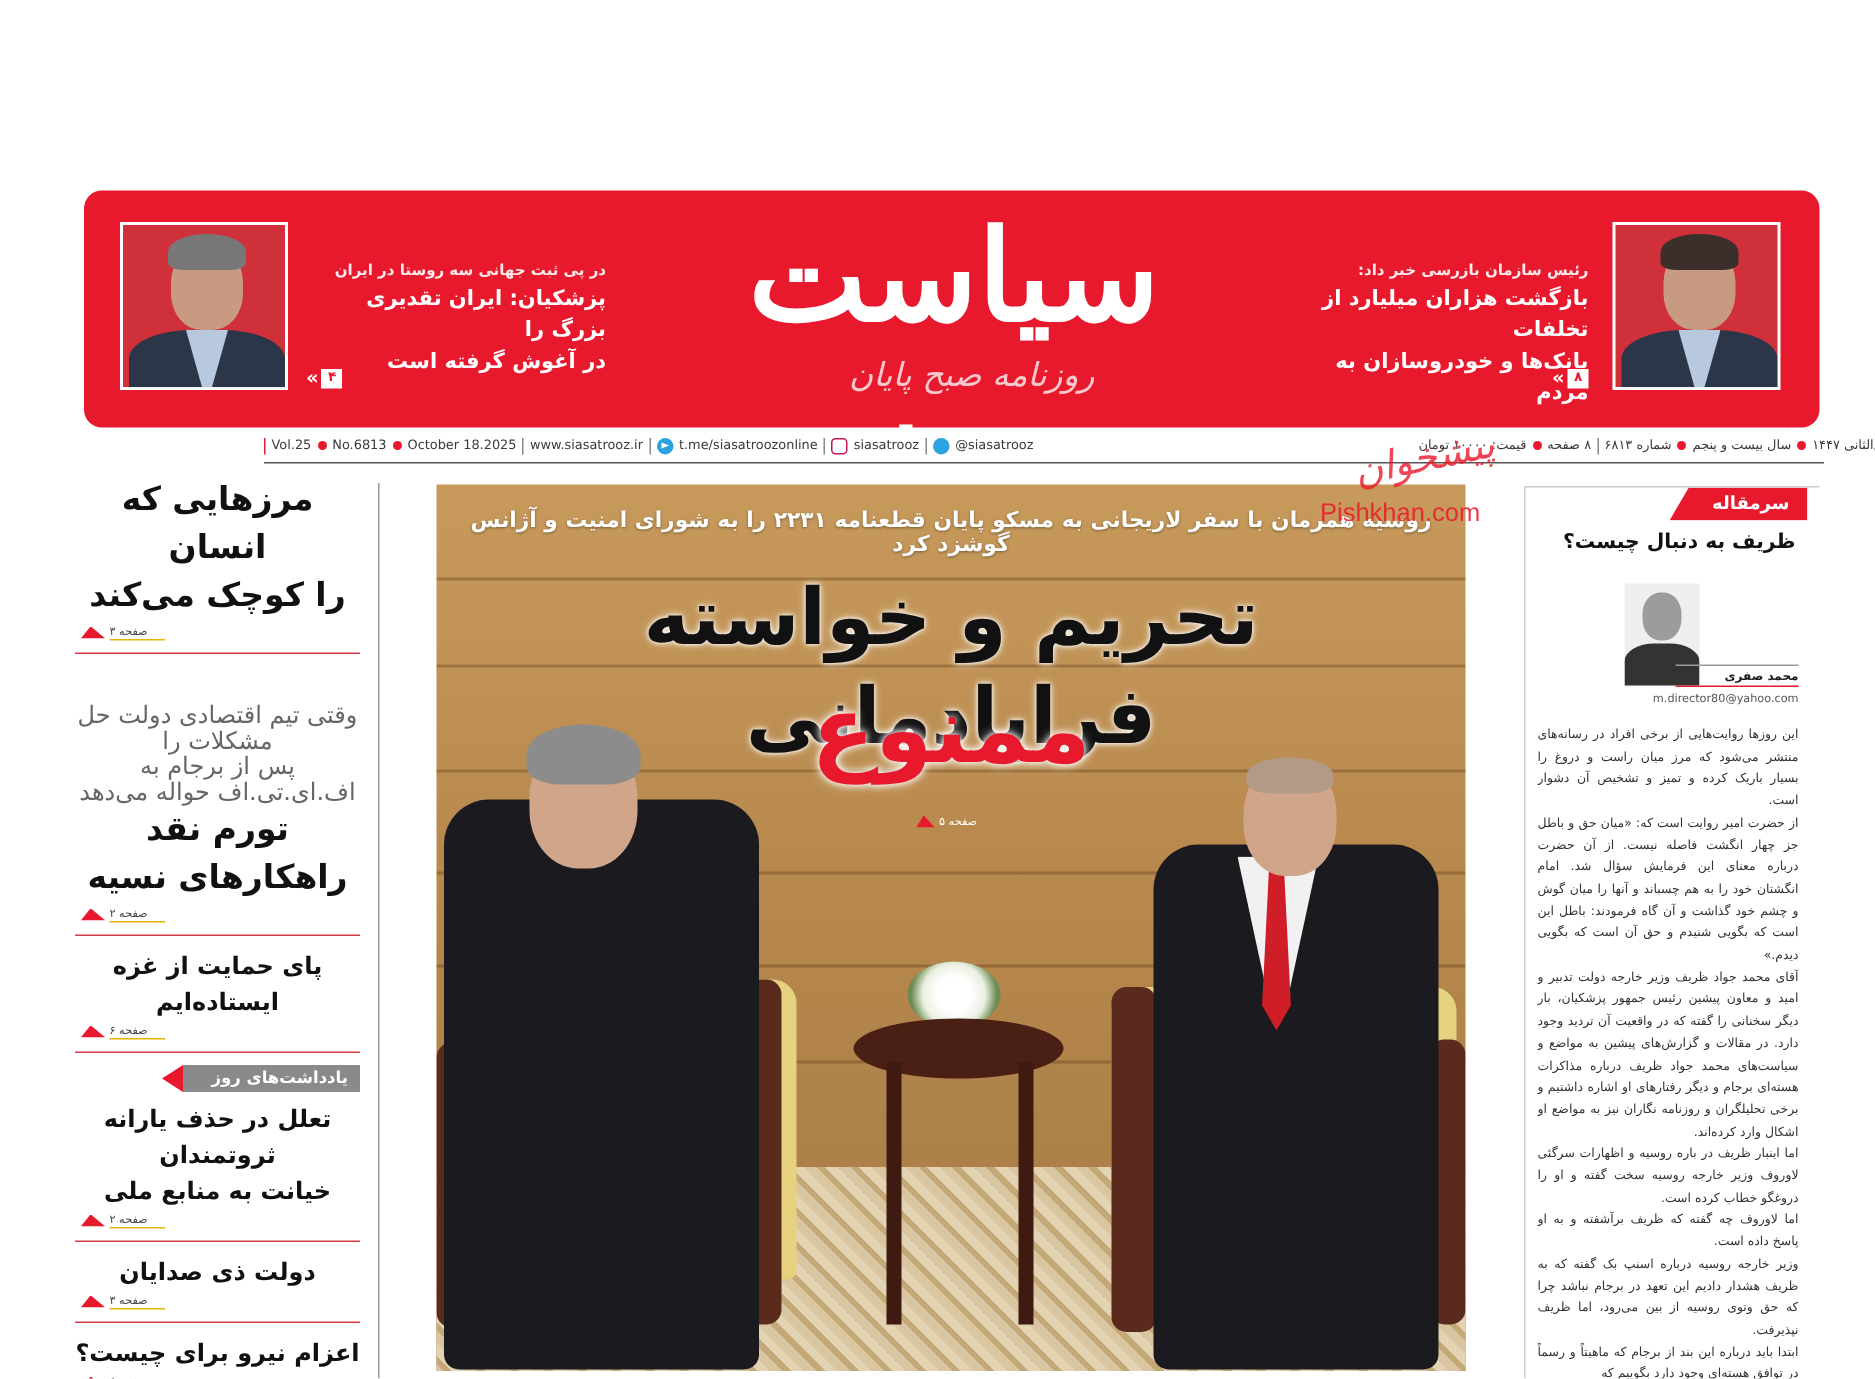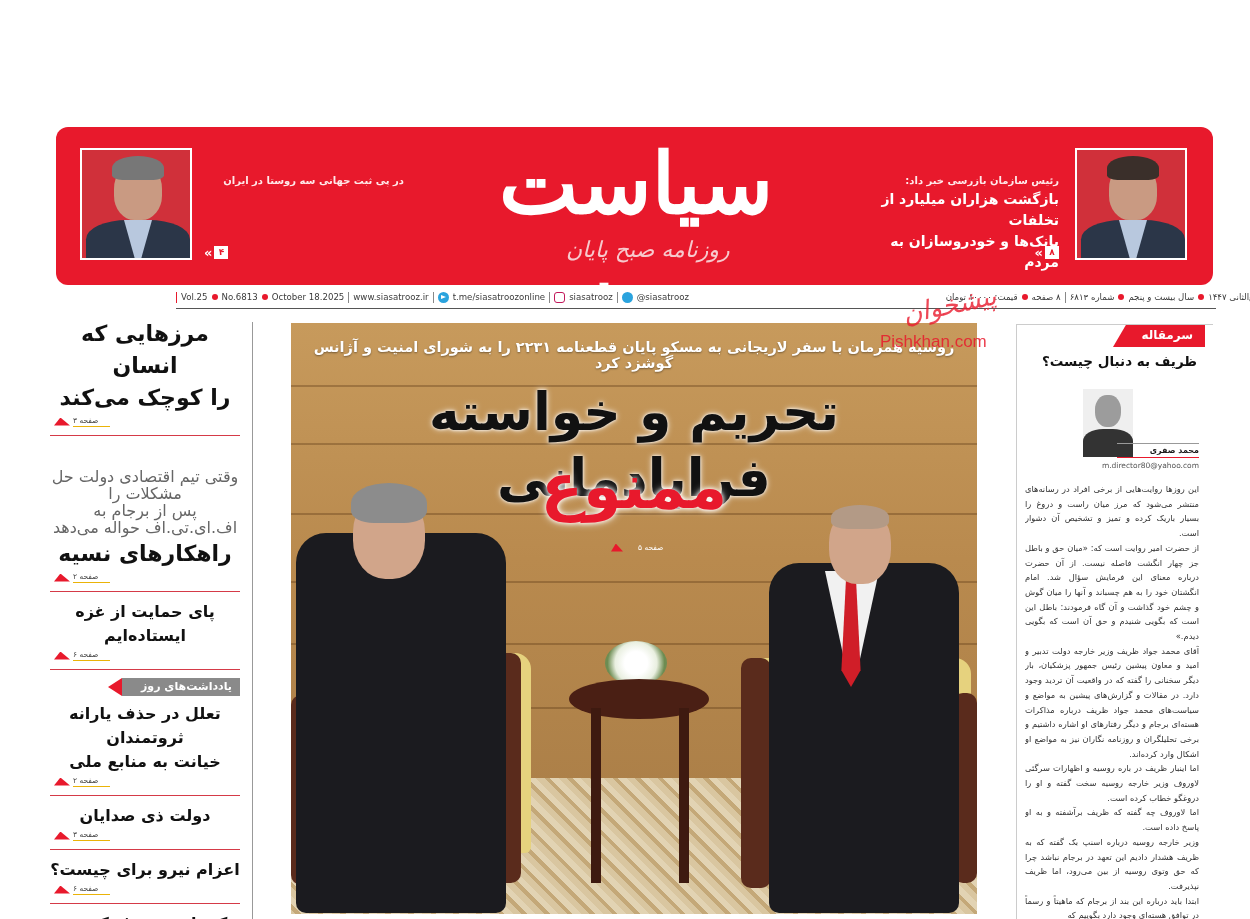--- a/index.html
+++ b/index.html
@@ -146,21 +146,21 @@
     position: absolute; top: 56px; left: 0; width: 100%; text-align: center; direction: rtl;
     font-size: 52px; font-weight: bold; color: #111111; line-height: 66px;
     text-shadow: 0 0 3px #fff, 0 0 6px rgba(255,255,255,0.8);
   }
   .hero-red {
     position: absolute; top: 124px; left: 0; width: 100%; text-align: center; direction: rtl;
     font-size: 62px; font-weight: bold; color: #e8192c; line-height: 80px;
     text-shadow: 0 0 4px #fff, 0 0 8px rgba(255,255,255,0.9);
   }
   .hero-page-ref {
-    position: absolute; left: 320px; top: 220px; display: flex; align-items: center; gap: 15px;
+    position: absolute; left: 320px; top: 220px; display: flex; align-items: center; gap: 3px;
   }
   .hero-page-ref .tri { width: 12px; height: 8px; background: #e8192c; clip-path: polygon(0 100%, 40% 0, 100% 100%); }
   .hero-page-ref .lbl { font-size: 7.5px; color: #fff; direction: rtl; }
 
   
   .chair { position: absolute; background: #e6d27e; border-radius: 16px 16px 6px 6px; }
   .chair-arm { position: absolute; background: #5a2b1c; border-radius: 10px; }
   .person-suit { position: absolute; background: #1b1b1f; border-radius: 30px 30px 10px 10px; }
   .person-head { position: absolute; border-radius: 45%; background: #d1a58a; }
   .person-hair { position: absolute; border-radius: 50% 50% 30% 30%; }
@@ -206,20 +206,24 @@
 
   <div class="masthead">
     <div class="mast-photo left">
       <div class="portrait-body"></div>
       <div class="portrait-shirt"></div>
       <div class="portrait-head"></div>
       <div class="portrait-hair"></div>
     </div>
     <div class="mast-story left">
       <div class="mast-kicker">در پی ثبت جهانی سه روستا در ایران</div>
+      <div class="mast-title">
+        <div>پزشکیان: ایران تقدیری بزرگ را</div>
+        <div>در آغوش گرفته است</div>
+      </div>
     </div>
     <div class="mast-page left">
       <span class="chevrons">«</span>
       <span class="page-chip">۴</span>
     </div>
 
     <div class="logo">
       <div class="logo-main">سیاست روز</div>
       <div class="logo-sub">روزنامه صبح پایان</div>
     </div>
@@ -294,20 +298,21 @@
         </div>
       </div>
     </div>
 
     <div class="story">
       <div class="story-kicker">
         <div>وقتی تیم اقتصادی دولت حل مشکلات را</div>
         <div>پس از برجام به اف.ای.تی.اف حواله می‌دهد</div>
       </div>
       <div class="story-title big">
+        <div>تورم نقد</div>
         <div>راهکارهای نسیه</div>
       </div>
       <div class="page-ref-wrap">
         <div class="page-ref">
           <span class="tri"></span>
           <span class="lbl">صفحه ۲</span>
         </div>
       </div>
     </div>
 

